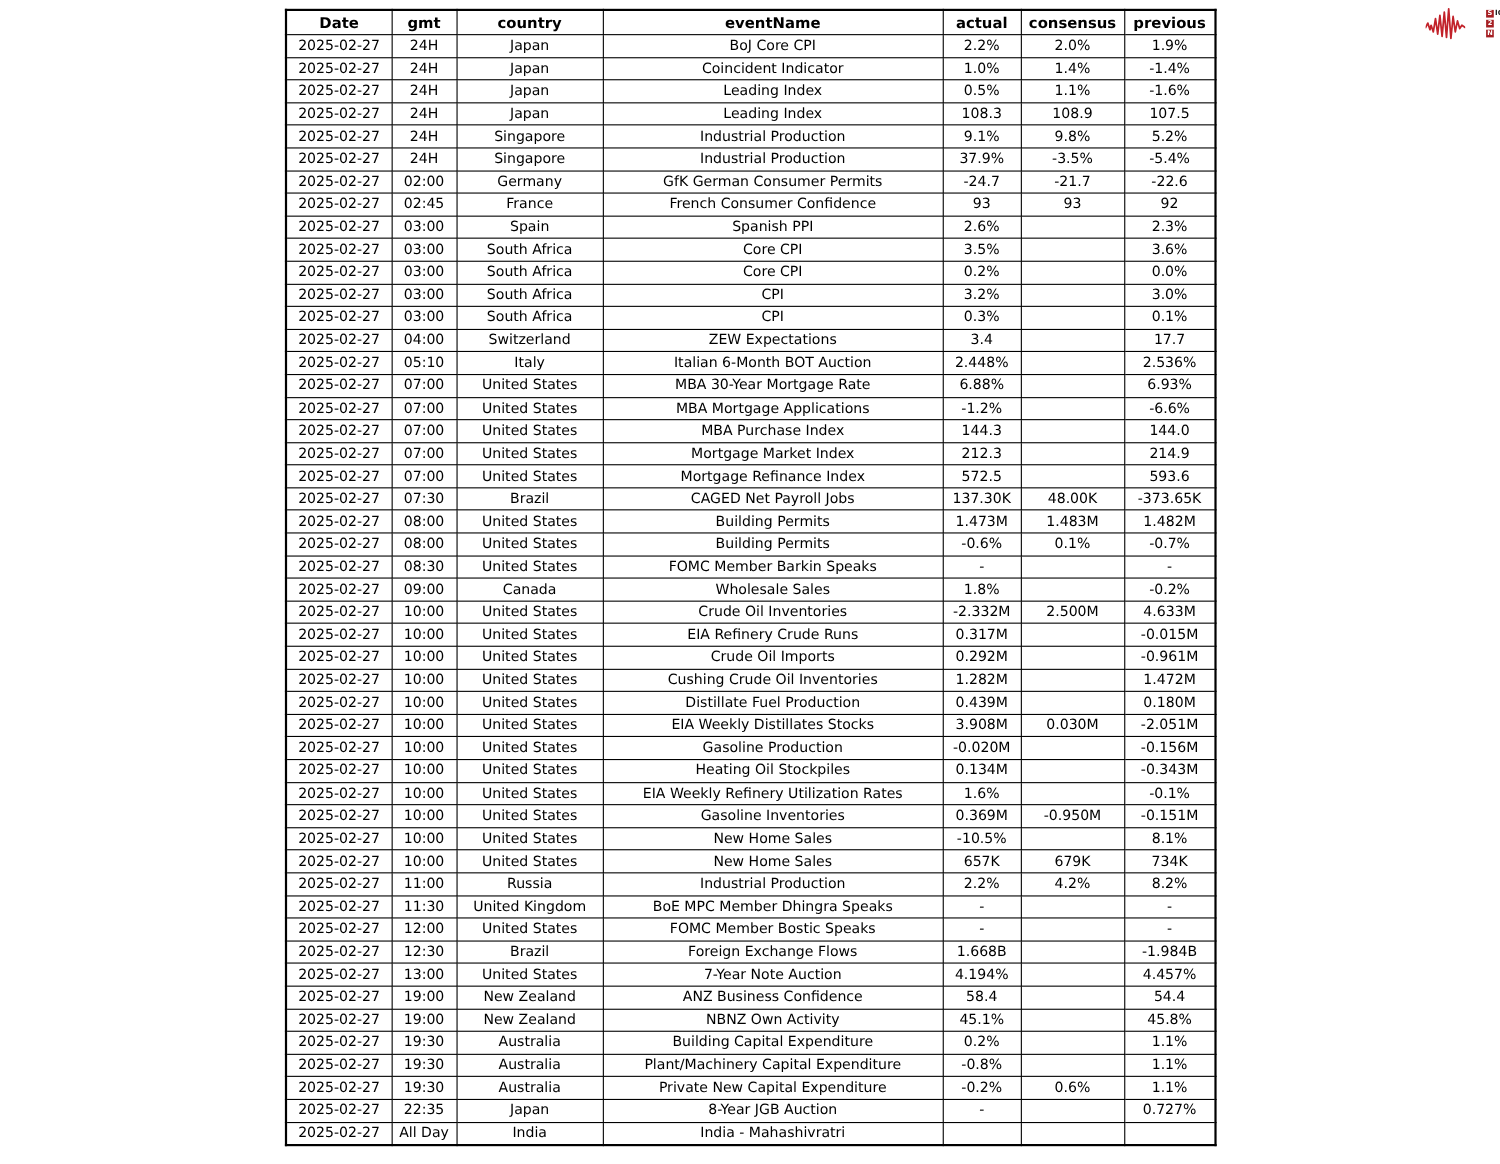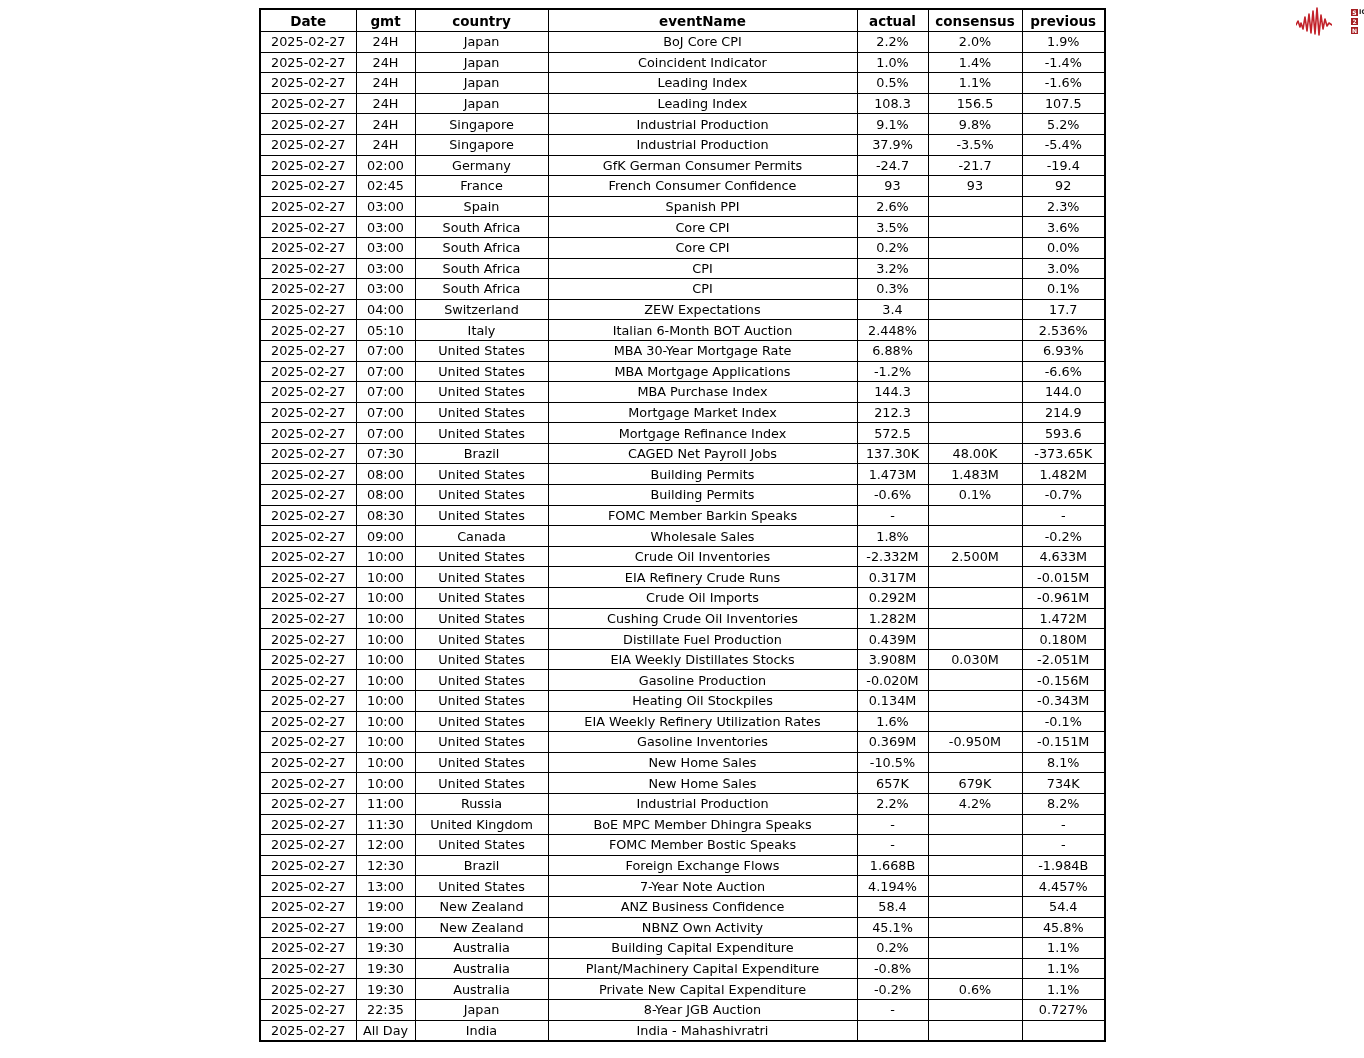--- a/index.html
+++ b/index.html
@@ -142,21 +142,21 @@
           <td>0.5%</td>
           <td>1.1%</td>
           <td>-1.6%</td>
         </tr>
         <tr>
           <td>2025-02-27</td>
           <td>24H</td>
           <td>Japan</td>
           <td>Leading Index</td>
           <td>108.3</td>
-          <td>156.5</td>
+          <td>108.9</td>
           <td>107.5</td>
         </tr>
         <tr>
           <td>2025-02-27</td>
           <td>24H</td>
           <td>Singapore</td>
           <td>Industrial Production</td>
           <td>9.1%</td>
           <td>9.8%</td>
           <td>5.2%</td>
@@ -170,21 +170,21 @@
           <td>-3.5%</td>
           <td>-5.4%</td>
         </tr>
         <tr>
           <td>2025-02-27</td>
           <td>02:00</td>
           <td>Germany</td>
           <td>GfK German Consumer Permits</td>
           <td>-24.7</td>
           <td>-21.7</td>
-          <td>-19.4</td>
+          <td>-22.6</td>
         </tr>
         <tr>
           <td>2025-02-27</td>
           <td>02:45</td>
           <td>France</td>
           <td>French Consumer Confidence</td>
           <td>93</td>
           <td>93</td>
           <td>92</td>
         </tr>

